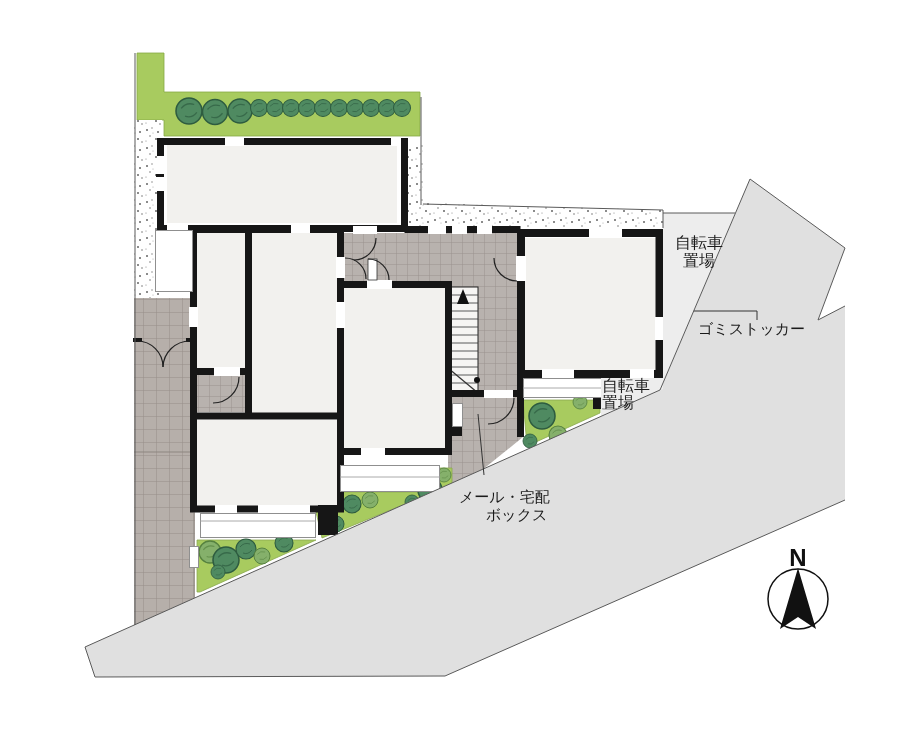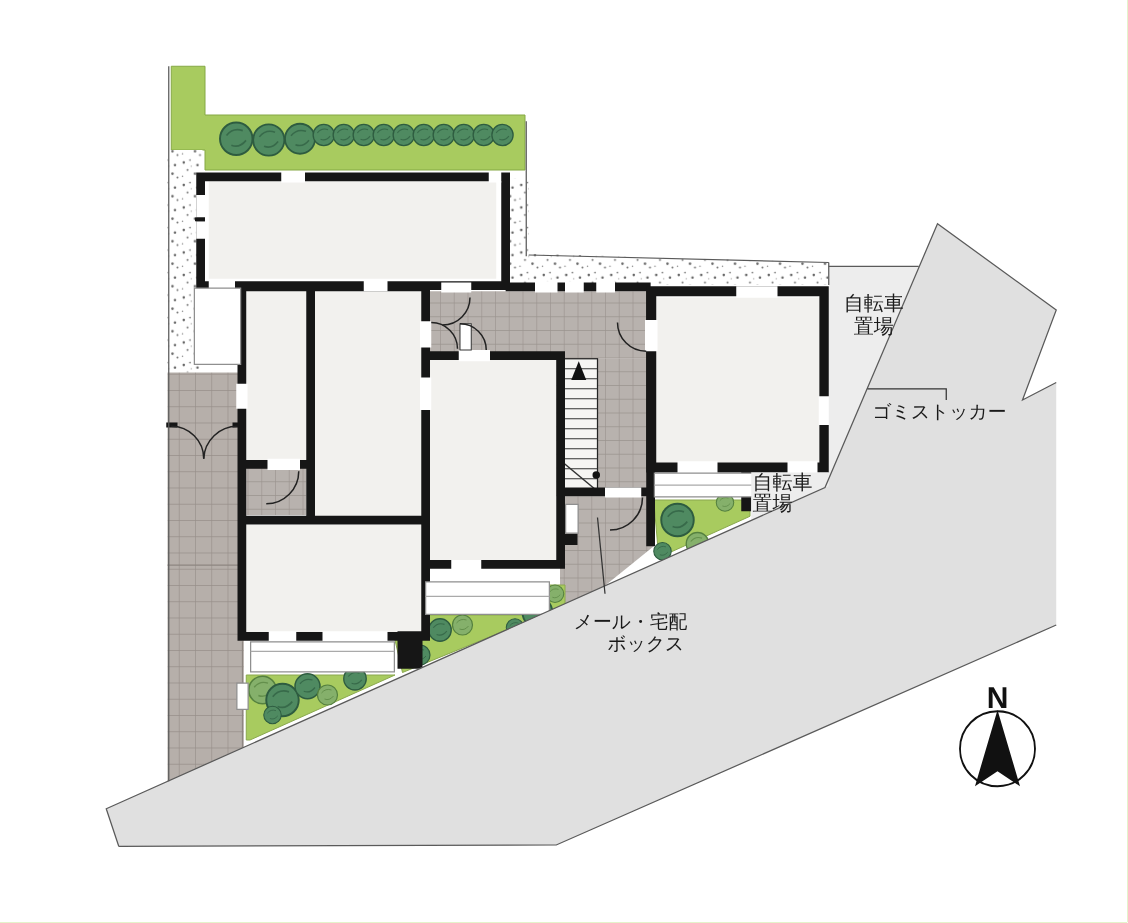--- a/index.html
+++ b/index.html
@@ -1,16 +1,16 @@
 <!DOCTYPE html>
 <html><head>
 <meta charset="utf-8">
 <style>
   html,body{margin:0;padding:0;background:#fff;}
-  .stage{position:relative;width:902px;height:738px;background:#84cc16;overflow:hidden;
+  .stage{position:relative;width:902px;height:738px;background:#fde047;overflow:hidden;
          font-family:"Liberation Sans", sans-serif;}
   svg{position:absolute;left:0;top:0;}
   .jp-label{font-family:"Liberation Sans", sans-serif;font-size:16px;fill:#1a1a1a;}
   .jp-label-sm{font-family:"Liberation Sans", sans-serif;font-size:15px;fill:#1a1a1a;}
   .north-n{font-family:"Liberation Sans", sans-serif;font-size:24px;font-weight:bold;fill:#111;}
   .thin{stroke:#5a5a5a;stroke-width:1;fill:none;}
   .leader{stroke:#333;stroke-width:1;fill:none;}
   .door{stroke:#222;stroke-width:1.2;fill:none;}
   .terr{fill:#fff;stroke:#8f8f8f;stroke-width:1;}
   .terr-line{stroke:#aaa;stroke-width:1;fill:none;}

